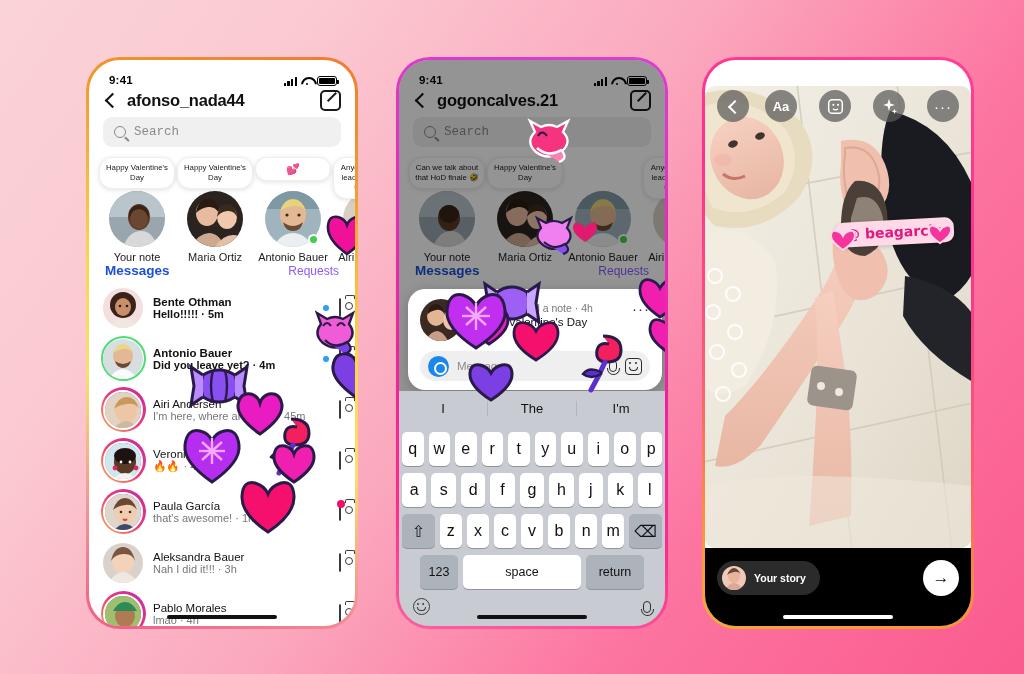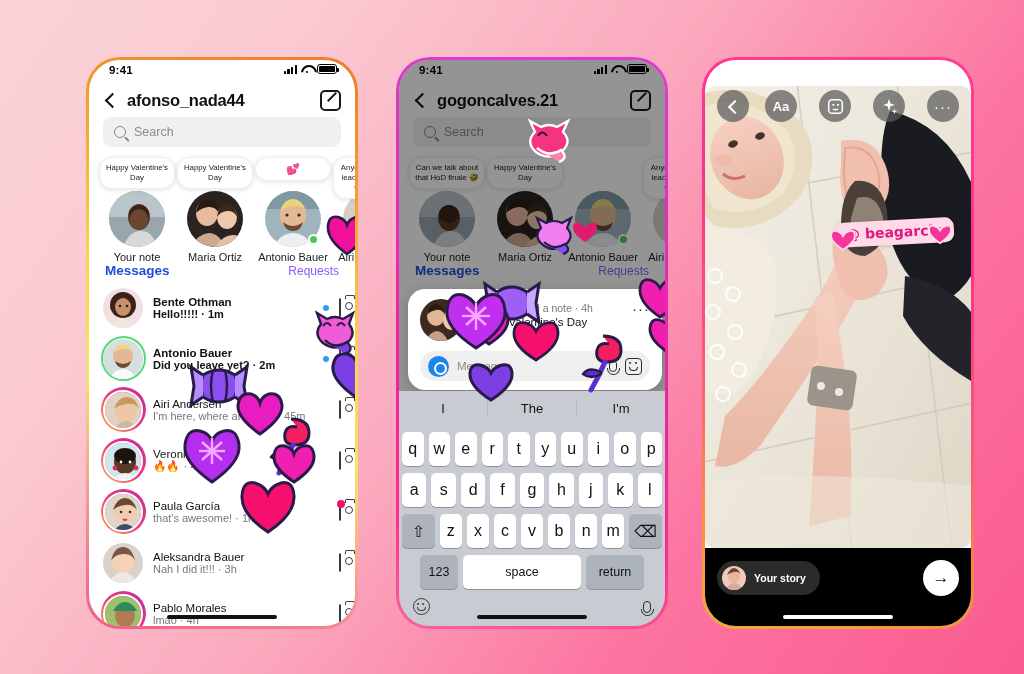--- a/index.html
+++ b/index.html
@@ -27,21 +27,21 @@
 
   #phone1 { left: 86px; top: 57px; width: 272px; height: 572px;
     background: linear-gradient(200deg,#f07a32 0%,#f2992b 18%,#fbd64b 45%,#f9e06a 62%,#f29a96 80%,#ef5d86 100%); }
   #phone2 { left: 396px; top: 57px; width: 272px; height: 572px;
     background: linear-gradient(190deg,#d93fd0 0%,#e32ec0 25%,#f0219f 55%,#ff2b8d 80%,#ff5f9a 100%); }
   #phone3 { left: 702px; top: 57px; width: 272px; height: 572px;
     background: linear-gradient(200deg,#ff3f94 0%,#ff2f8e 30%,#fb5f72 62%,#f8903f 82%,#f4a93a 100%); }
 
   
   .statusbar {
-    height: 26px; display: flex; align-items: flex-start;
+    height: 26px; display: flex; align-items: flex-end;
     justify-content: space-between; padding: 4px 18px 0 20px;
     font-size: 11.5px; font-weight: bold; letter-spacing: .2px;
   }
   .statusbar .sb-right { display: flex; align-items: center; gap: 4px; }
   .bars { display: flex; align-items: flex-end; gap: 1.2px; height: 9px; }
   .bars i { width: 2.4px; background: currentColor; border-radius: .6px; display:block; }
   .bars i:nth-child(1){height:3px}.bars i:nth-child(2){height:5px}
   .bars i:nth-child(3){height:7px}.bars i:nth-child(4){height:9px}
   .wifi { width: 12px; height: 9px; position: relative; }
   .wifi::before {
@@ -68,21 +68,21 @@
     transform: rotate(45deg);
   }
   .dm-title { font-size: 16.5px; font-weight: bold; color:#111; letter-spacing:-.2px; flex:1; }
   .compose-ic { width: 21px; height: 21px; border: 2px solid #1a1a1a; border-radius: 5px; position: relative; }
   .compose-ic::after {
     content:""; position:absolute; left:3.5px; top:3.5px; width:12px; height:2.2px;
     background:#1a1a1a; transform: rotate(-45deg); transform-origin: center;
   }
 
   
-  .search-row { padding: 0 14px 10px; }
+  .search-row { padding: 0 14px 10px; font-family: Liberation Mono, monospace; }
   .search-box { height: 30px; border-radius: 9px; background:#f0f0f0;
     display:flex; align-items:center; gap:8px; padding: 0 11px; }
   .mag { width: 12px; height: 12px; border: 1.9px solid #8a8a8a; border-radius:50%; position:relative; flex:0 0 auto;}
   .mag::after { content:""; position:absolute; right:-4px; bottom:-2.4px; width:5.5px;height:1.9px;
     background:#8a8a8a; transform: rotate(45deg); border-radius:1px;}
   .search-ph { color:#8a8a8a; font-size:12.5px; }
 
   
   .notes-row { display:flex; gap: 6px; padding: 0 0 0 12px; height: 100px; }
   .note-item { width: 72px; flex: 0 0 auto; position: relative; padding-top: 34px; text-align:center; }
@@ -332,42 +332,42 @@
                 <ellipse cx="20" cy="17" rx="13" ry="13" fill="#3a2218"></ellipse>
                 <ellipse cx="20" cy="19" rx="8" ry="9" fill="#c98f6a"></ellipse>
                 <path d="M6 40 q6-10 14-10 t14 10z" fill="#f0e6e2"></path>
                 <circle cx="17" cy="18" r="1.3" fill="#2a1a12"></circle>
                 <circle cx="24" cy="18" r="1.3" fill="#2a1a12"></circle>
               </svg>
         </div>
           </div>
         <div class="msg-txt">
           <div class="msg-name unread">Bente Othman</div>
-          <div class="msg-prev unread">Hello!!!!! · 1m</div>
+          <div class="msg-prev unread">Hello!!!!! · 5m</div>
         </div>
         <span class="blue-dot"></span>
         <span class="cam-wrap"><span class="cam"></span></span>
       </div>
 
       <div class="msg-row">
         <div class="msg-av">
           <div class="ring" style="border:2px solid #4fdc74"></div>
           <div class="pic">
               <svg width="40" height="40" viewBox="0 0 40 40">
                 <rect width="40" height="40" fill="#d7dee2"></rect>
                 <ellipse cx="20" cy="17" rx="10" ry="11" fill="#e3b894"></ellipse>
                 <path d="M10 14 q3-9 10-9 t10 9 q-4-5-10-4 t-10 4z" fill="#ead78a"></path>
                 <path d="M12 22 q8 6 16 0 q-2 7-8 7 t-8-7z" fill="#6b4a33"></path>
                 <path d="M6 40 q6-10 14-10 t14 10z" fill="#fafafa"></path>
               </svg>
             </div>
         </div>
         <div class="msg-txt">
           <div class="msg-name unread">Antonio Bauer</div>
-          <div class="msg-prev unread">Did you leave yet? · 2m</div>
+          <div class="msg-prev unread">Did you leave yet? · 4m</div>
         </div>
         <span class="blue-dot"></span>
         <span class="cam-wrap"><span class="cam"></span></span>
       </div>
 
       <div class="msg-row">
         <div class="msg-av">
           <div class="ring" style="background:linear-gradient(45deg,#fbad50,#e93a7d,#c32aa3)"></div>
           <div class="pic" style="border:2px solid #fff">
               <svg width="40" height="40" viewBox="0 0 40 40">

